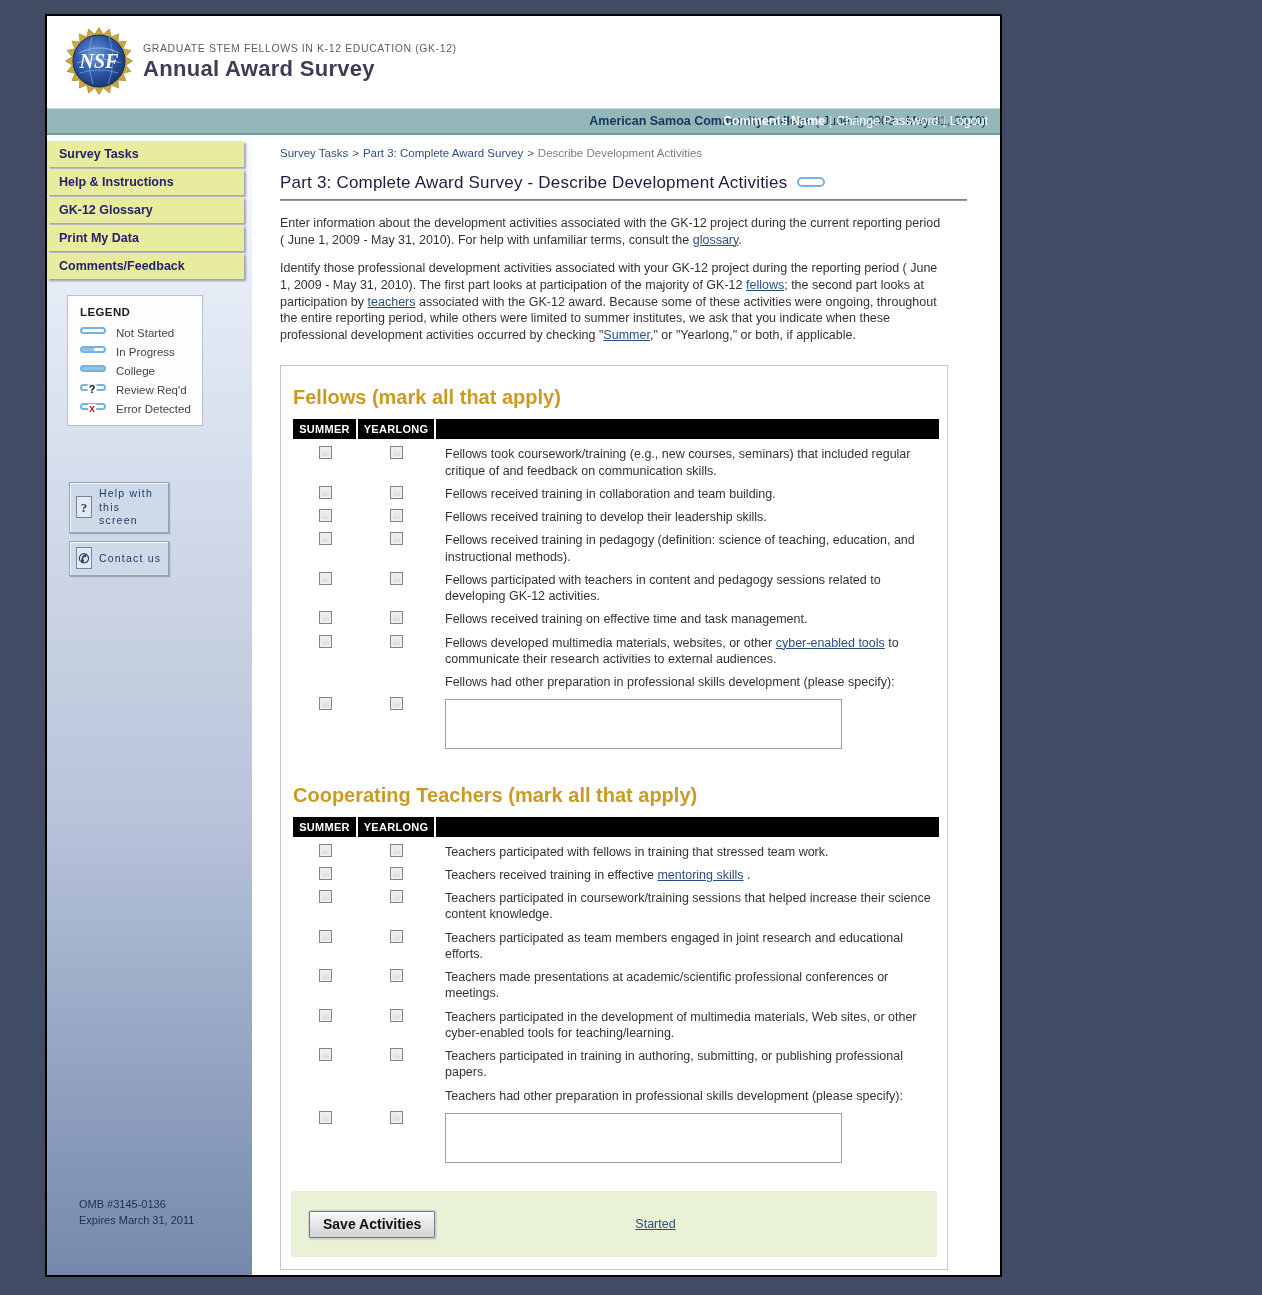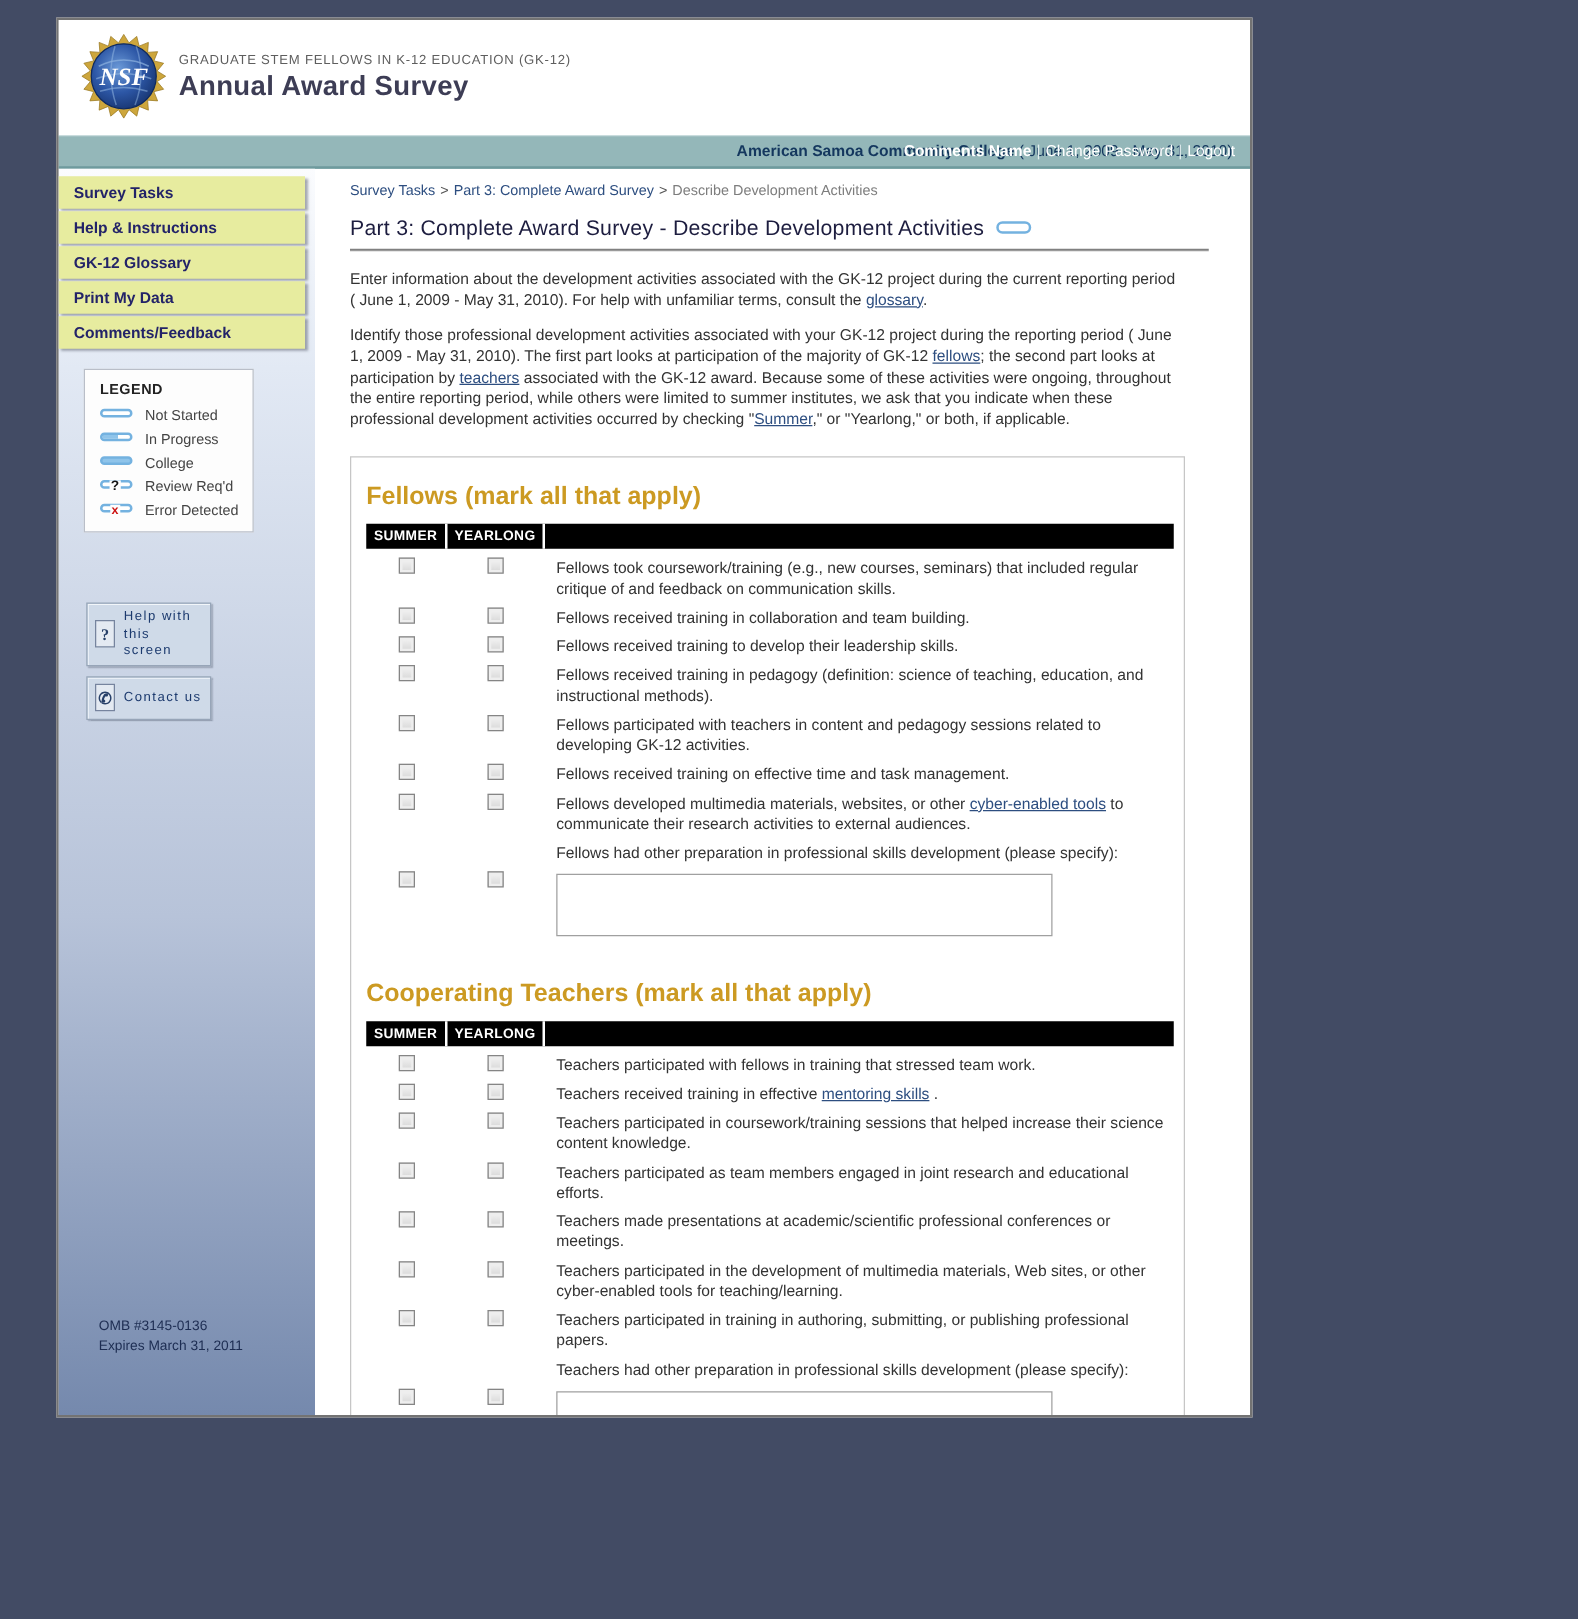--- a/index.html
+++ b/index.html
@@ -6,23 +6,23 @@
   html,body { width:1262px; height:1295px; }
   body {
     background:#424b64;
     font-family:"Liberation Sans", sans-serif;
     font-size:12.5px;
     color:#333;
     position:relative;
   }
   .page {
     position:absolute; left:45px; top:14px;
-    width:957px; height:1120px;
+    width:957px; height:1263px;
     background:#fff;
-    border:2px solid #737373;
+    border:2px solid #000000;
     display:flex; flex-direction:column;
   }
   
   .hdr { height:92px; background:#fff; position:relative; flex:0 0 auto; }
   .logo { position:absolute; left:18px; top:11px; width:68px; height:68px; }
   .hdr-text { position:absolute; left:96px; top:26px; }
   .hdr-program { font-size:10.5px; letter-spacing:.6px; color:#5e5e5e; }
   .hdr-title { font-size:22px; font-weight:bold; color:#3d3d55; margin-top:2px; letter-spacing:.3px; }
   
   .award-bar {

